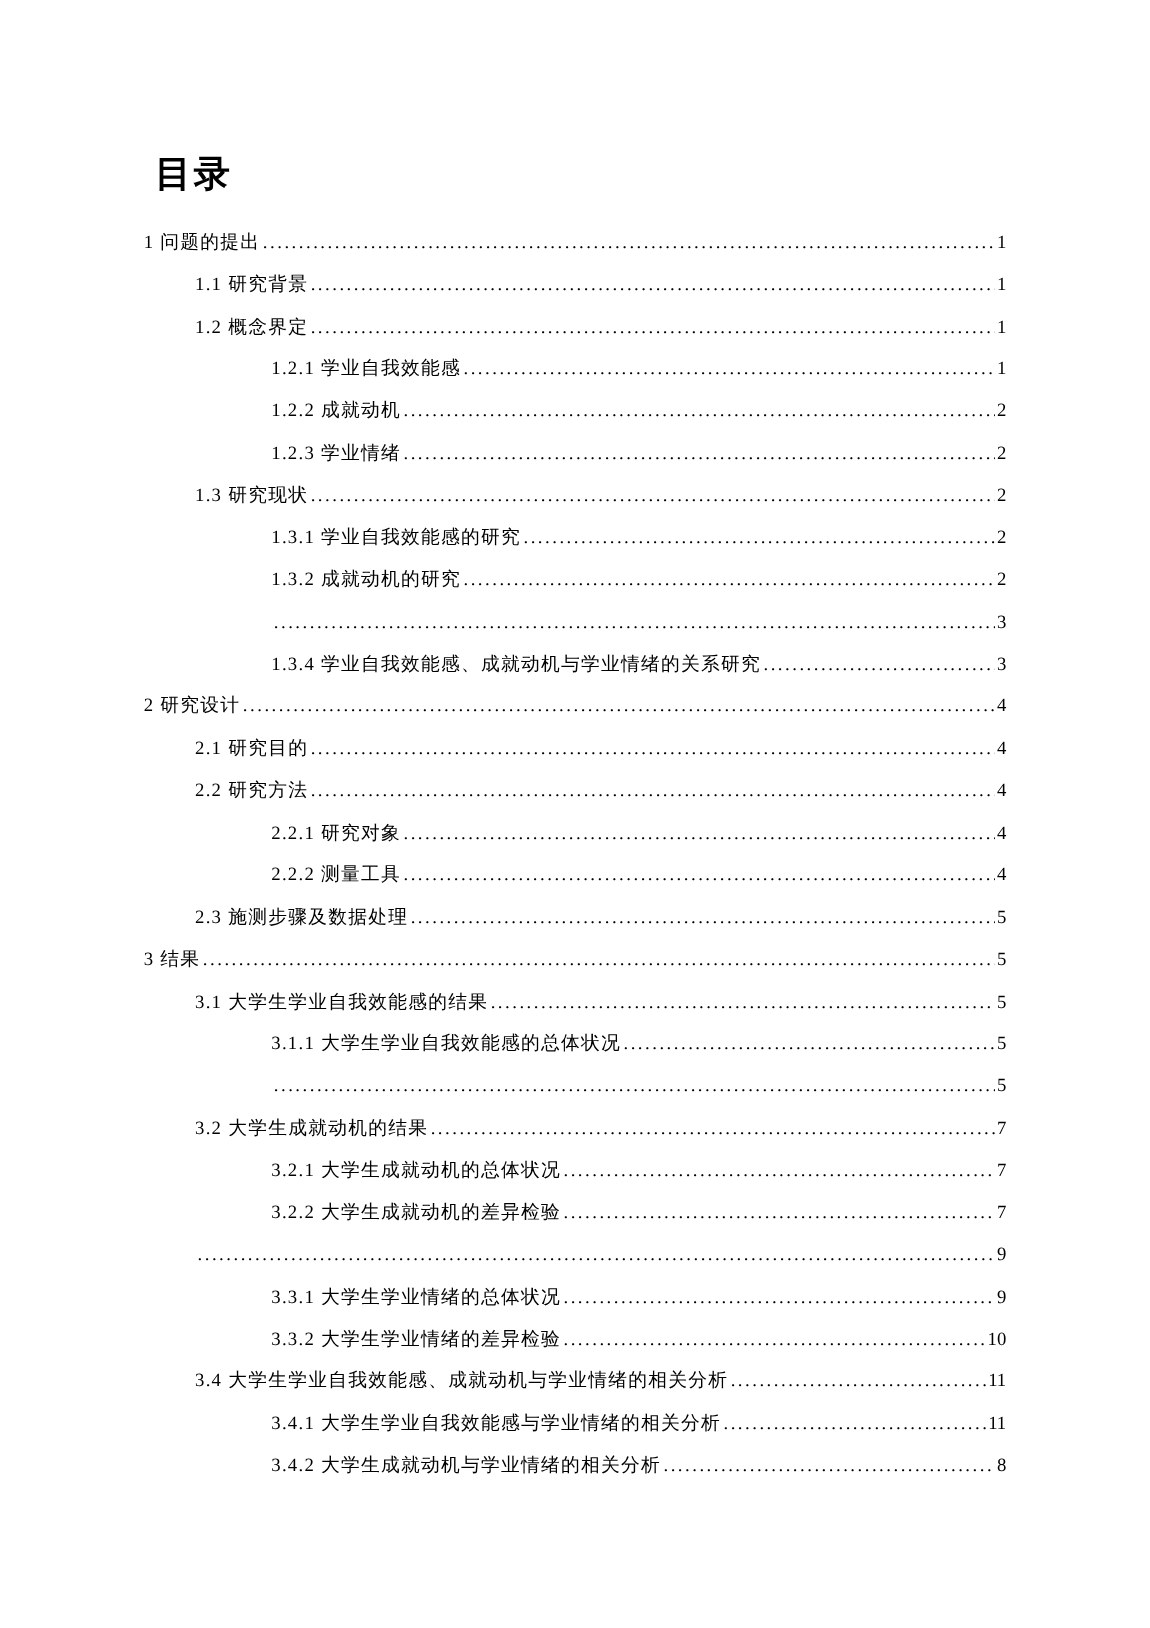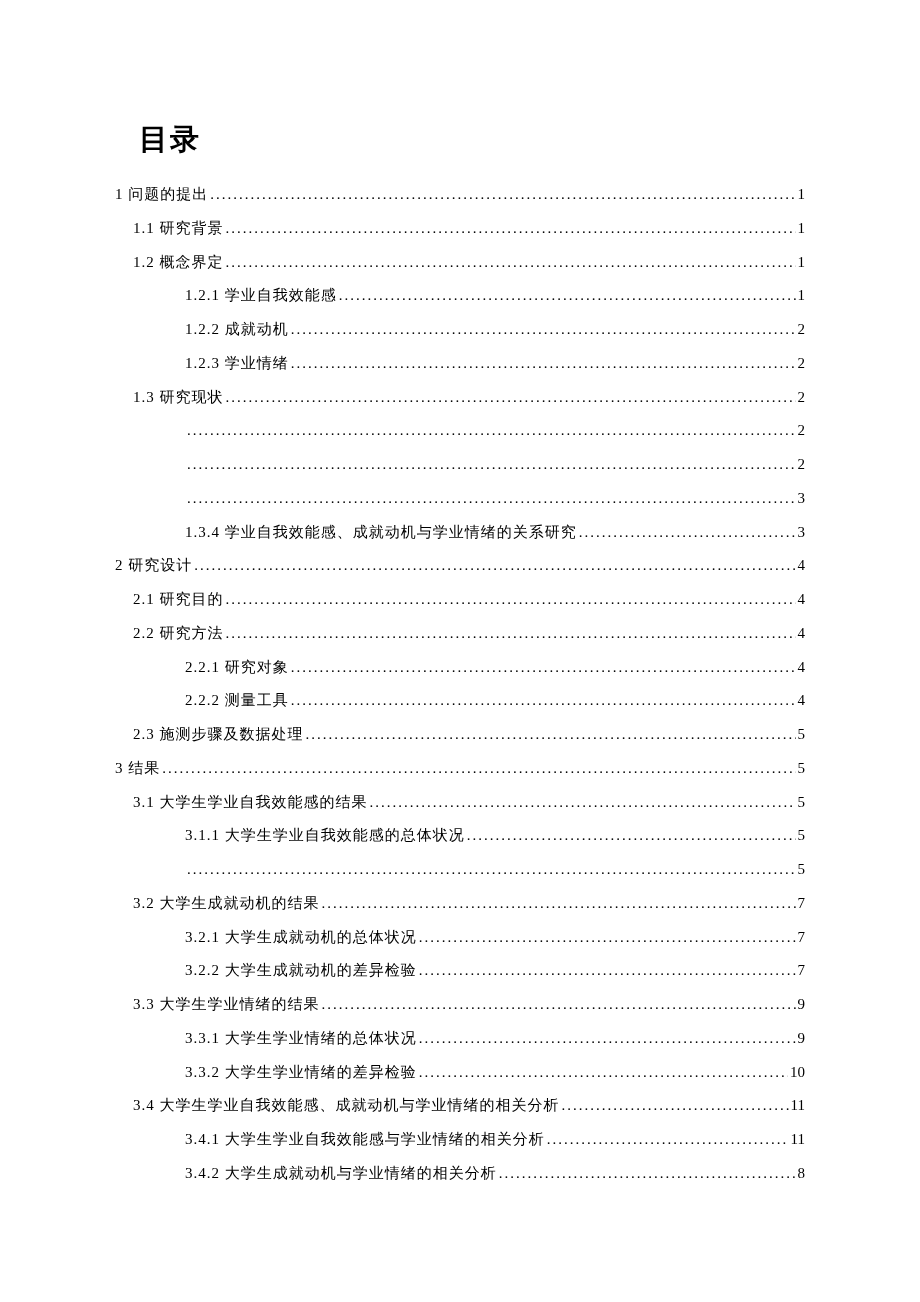--- a/index.html
+++ b/index.html
@@ -13,21 +13,21 @@
       height: 1302px;
       font-family: "SimSun", "宋体", serif;
       padding: 120px 115px 100px 115px;
     }
     .title {
       font-family: "SimHei", "黑体", sans-serif;
       font-size: 29px;
       font-weight: bold;
       letter-spacing: 2px;
       margin-bottom: 18px;
-      margin-left: 24px;
+      margin-left: 9px;
     }
     .toc-line {
       display: flex;
       align-items: baseline;
       font-size: 15px;
       line-height: 2.25;
       color: #000;
       white-space: nowrap;
     }
     .toc-text {
@@ -38,22 +38,22 @@
       flex: 1;
       overflow: hidden;
       letter-spacing: 2px;
       margin: 0 2px;
     }
     .toc-page {
       flex-shrink: 0;
       font-family: "Times New Roman", serif;
     }
     .lvl1 { margin-left: 0; }
-    .lvl2 { margin-left: 18px; }
-    .lvl3 { margin-left: 70px; }
+    .lvl2 { margin-left: 41px; }
+    .lvl3 { margin-left: 102px; }
     .num {
       font-family: "Times New Roman", serif;
     }
   </style>
 </head>
 <body>
 
 <div class="title">目录</div>
 <div id="toc-container">
     <div class="toc-line lvl1">
@@ -85,24 +85,26 @@
       <span class="toc-text"><span class="num">1.2.3</span> 学业情绪</span>
       <span class="toc-leader">........................................................................................................................................................................................................</span>
       <span class="toc-page">2</span>
     </div>
     <div class="toc-line lvl2">
       <span class="toc-text"><span class="num">1.3</span> 研究现状</span>
       <span class="toc-leader">........................................................................................................................................................................................................</span>
       <span class="toc-page">2</span>
     </div>
     <div class="toc-line lvl3">
-      <span class="toc-leader">........................................................................................................................................................................................................</span>
-      <span class="toc-page">2</span>
-    </div>
-    <div class="toc-line lvl3">
+      <span class="toc-text"><span class="num">1.3.1</span> 学业自我效能感的研究</span>
+      <span class="toc-leader">........................................................................................................................................................................................................</span>
+      <span class="toc-page">2</span>
+    </div>
+    <div class="toc-line lvl3">
+      <span class="toc-text"><span class="num">1.3.2</span> 成就动机的研究</span>
       <span class="toc-leader">........................................................................................................................................................................................................</span>
       <span class="toc-page">2</span>
     </div>
     <div class="toc-line lvl3">
       <span class="toc-leader">........................................................................................................................................................................................................</span>
       <span class="toc-page">3</span>
     </div>
     <div class="toc-line lvl3">
       <span class="toc-text"><span class="num">1.3.4</span> 学业自我效能感、成就动机与学业情绪的关系研究</span>
       <span class="toc-leader">........................................................................................................................................................................................................</span>
@@ -166,21 +168,20 @@
       <span class="toc-text"><span class="num">3.2.1</span> 大学生成就动机的总体状况</span>
       <span class="toc-leader">........................................................................................................................................................................................................</span>
       <span class="toc-page">7</span>
     </div>
     <div class="toc-line lvl3">
       <span class="toc-text"><span class="num">3.2.2</span> 大学生成就动机的差异检验</span>
       <span class="toc-leader">........................................................................................................................................................................................................</span>
       <span class="toc-page">7</span>
     </div>
     <div class="toc-line lvl2">
-      <span class="toc-text"><span class="num">3.3</span> 大学生学业情绪的结果</span>
       <span class="toc-leader">........................................................................................................................................................................................................</span>
       <span class="toc-page">9</span>
     </div>
     <div class="toc-line lvl3">
       <span class="toc-text"><span class="num">3.3.1</span> 大学生学业情绪的总体状况</span>
       <span class="toc-leader">........................................................................................................................................................................................................</span>
       <span class="toc-page">9</span>
     </div>
     <div class="toc-line lvl3">
       <span class="toc-text"><span class="num">3.3.2</span> 大学生学业情绪的差异检验</span>

